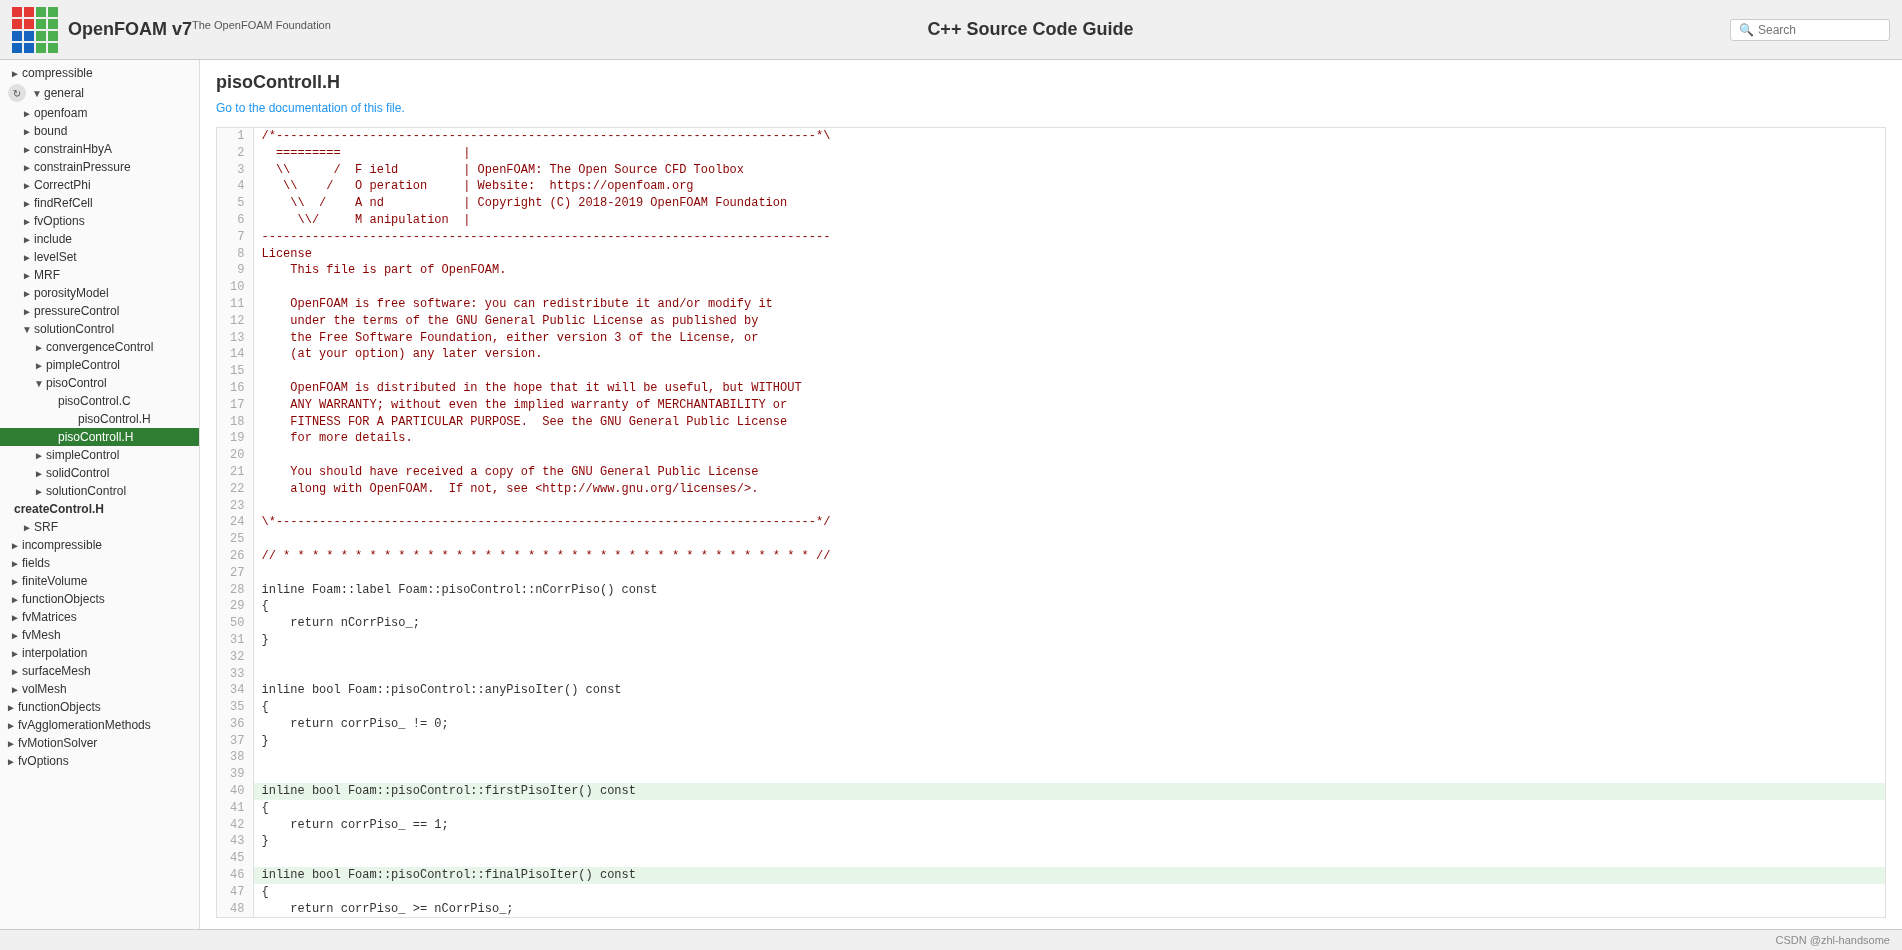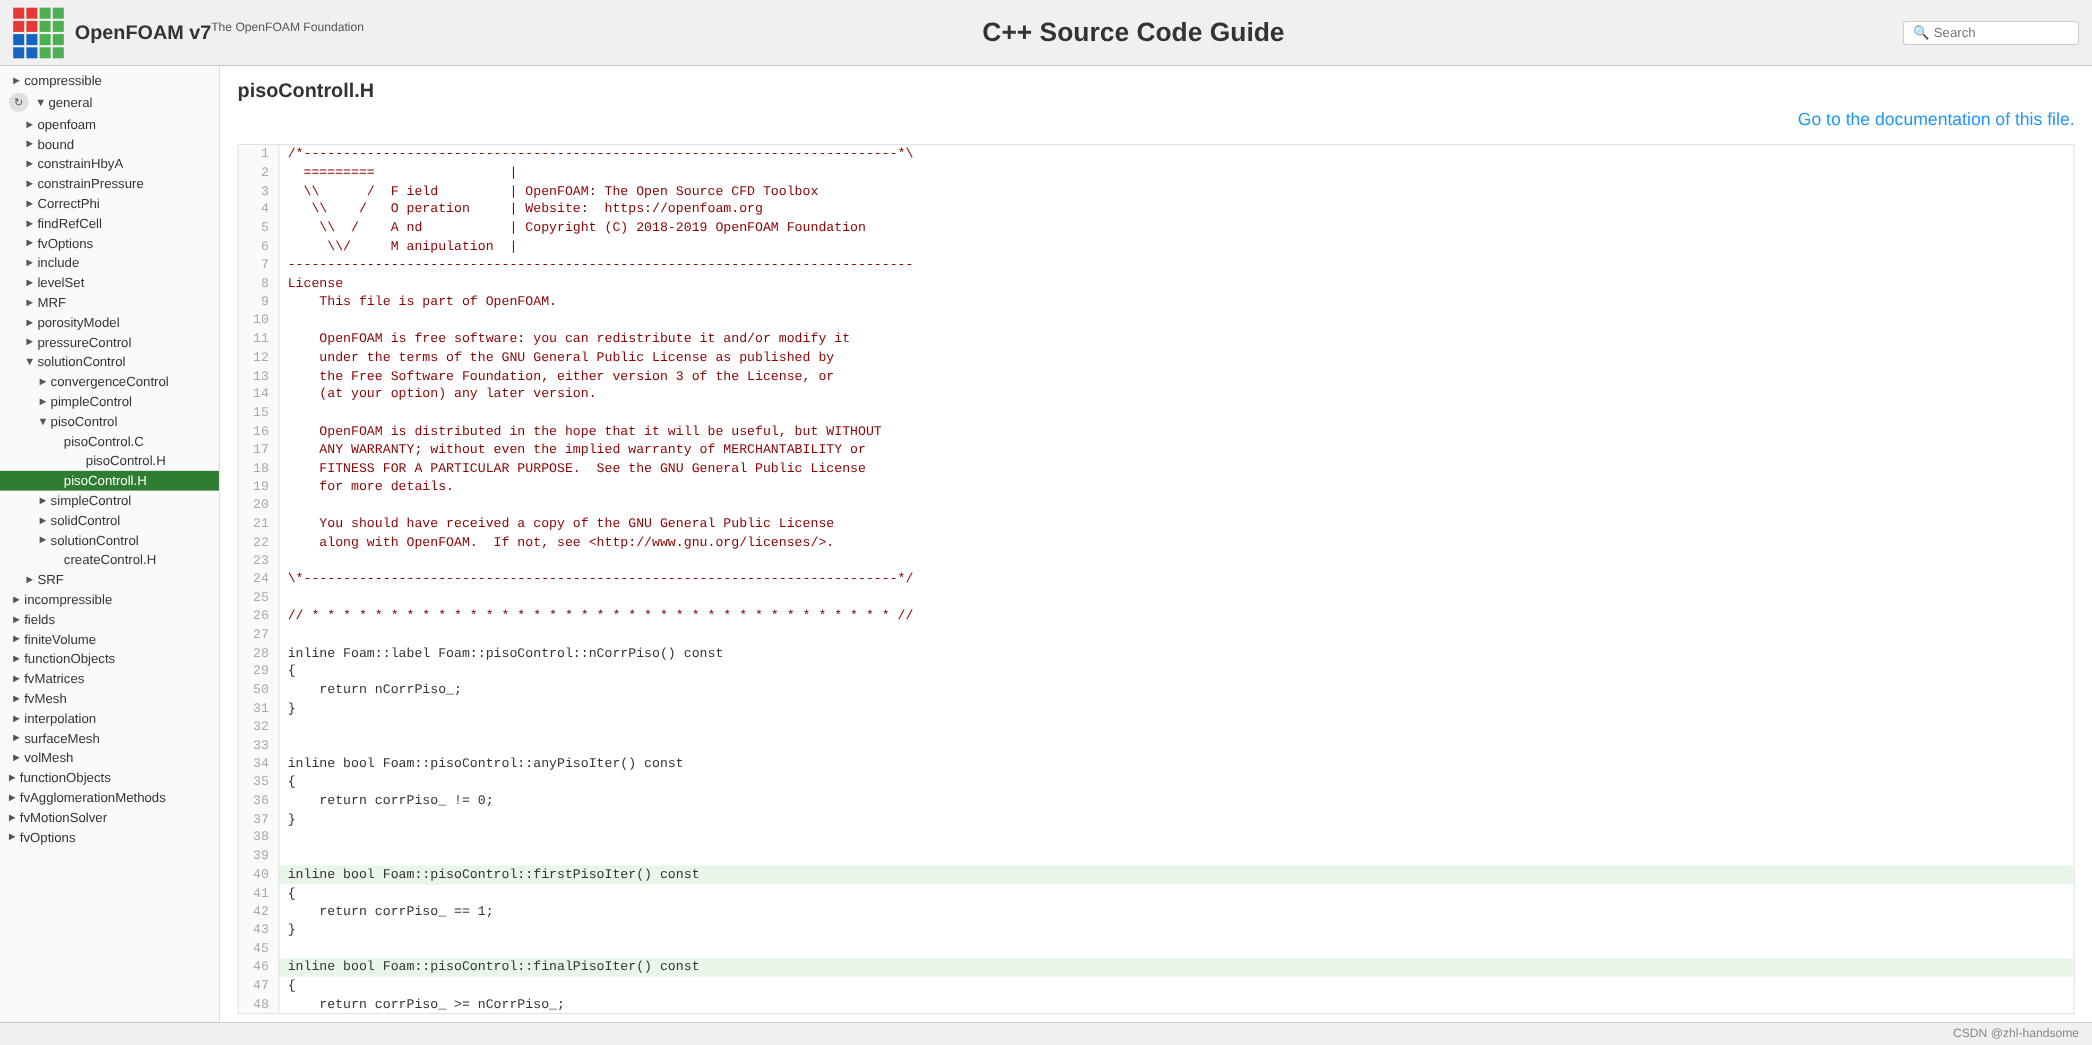--- a/index.html
+++ b/index.html
@@ -10,21 +10,21 @@
       display: flex; align-items: center; background: #f0f0f0; border-bottom: 1px solid #ccc;
       padding: 6px 12px; height: 60px; flex-shrink: 0;
     }
     #logo-area { display: flex; align-items: center; gap: 10px; min-width: 220px; }
     #logo-grid { display: grid; grid-template-columns: repeat(4,10px); grid-template-rows: repeat(4,10px); gap: 2px; }
     .logo-cell { width: 10px; height: 10px; background: #4caf50; }
     .logo-cell.red { background: #e53935; }
     .logo-cell.blue { background: #1565c0; }
     .logo-cell.green { background: #4caf50; }
     #logo-text { display: flex; flex-direction: row; }
-    #page-title { flex: 1; text-align: center; font-size: 24px; font-weight: bold; color: #333; }
+    #page-title { flex: 1; text-align: center; font-size: 18px; font-weight: bold; color: #333; }
     #search-box {
       display: flex; align-items: center; border: 1px solid #ccc; background: white;
       border-radius: 3px; padding: 3px 8px; gap: 4px; width: 160px;
     }
     #search-input { border: none; outline: none; font-size: 12px; width: 120px; color: #666; }
 
     
     #main { display: flex; flex: 1; overflow: hidden; }
 
     
@@ -42,21 +42,21 @@
     .sidebar-item .label { flex: 1; }
     .sync-btn {
       width: 18px; height: 18px; border-radius: 50%; background: #e0e0e0;
       display: flex; align-items: center; justify-content: center;
       font-size: 10px; cursor: pointer; margin-right: 4px; color: #555;
     }
 
     
     #content { flex: 1; overflow-y: auto; padding: 12px 16px; background: white; }
     #file-title { font-size: 18px; font-weight: bold; color: #333; margin-bottom: 8px; }
-    #doc-link { font-size: 16px; color: #2196f3; text-decoration: none; margin-bottom: 12px; display: block; text-align: right; }
+    #doc-link { font-size: 12px; color: #2196f3; text-decoration: none; margin-bottom: 12px; display: block; }
 
     
     #code-container {
       border: 1px solid #e0e0e0; background: #fff; font-family: 'Courier New', Courier, monospace;
       font-size: 12px; overflow: auto;
     }
     .code-table { border-collapse: collapse; width: 100%; }
     .code-table tr { line-height: 1.4; }
     .code-table tr.highlighted { background: #e8f5e9; }
     .line-num {
@@ -203,21 +203,21 @@
         <span class="label">simpleControl</span>
       </div>
       <div class="sidebar-item" style="padding-left: 32px;">
         <span class="arrow">►</span>
         <span class="label">solidControl</span>
       </div>
       <div class="sidebar-item" style="padding-left: 32px;">
         <span class="arrow">►</span>
         <span class="label">solutionControl</span>
       </div>
-      <div class="sidebar-item" style="padding-left: 44px;">
+      <div class="sidebar-item" style=" font-weight: bold;">
         <span class="arrow"></span>
         <span class="label">createControl.H</span>
       </div>
       <div class="sidebar-item" style="padding-left: 20px;">
         <span class="arrow">►</span>
         <span class="label">SRF</span>
       </div>
       <div class="sidebar-item" style="padding-left: 8px;">
         <span class="arrow">►</span>
         <span class="label">incompressible</span>

